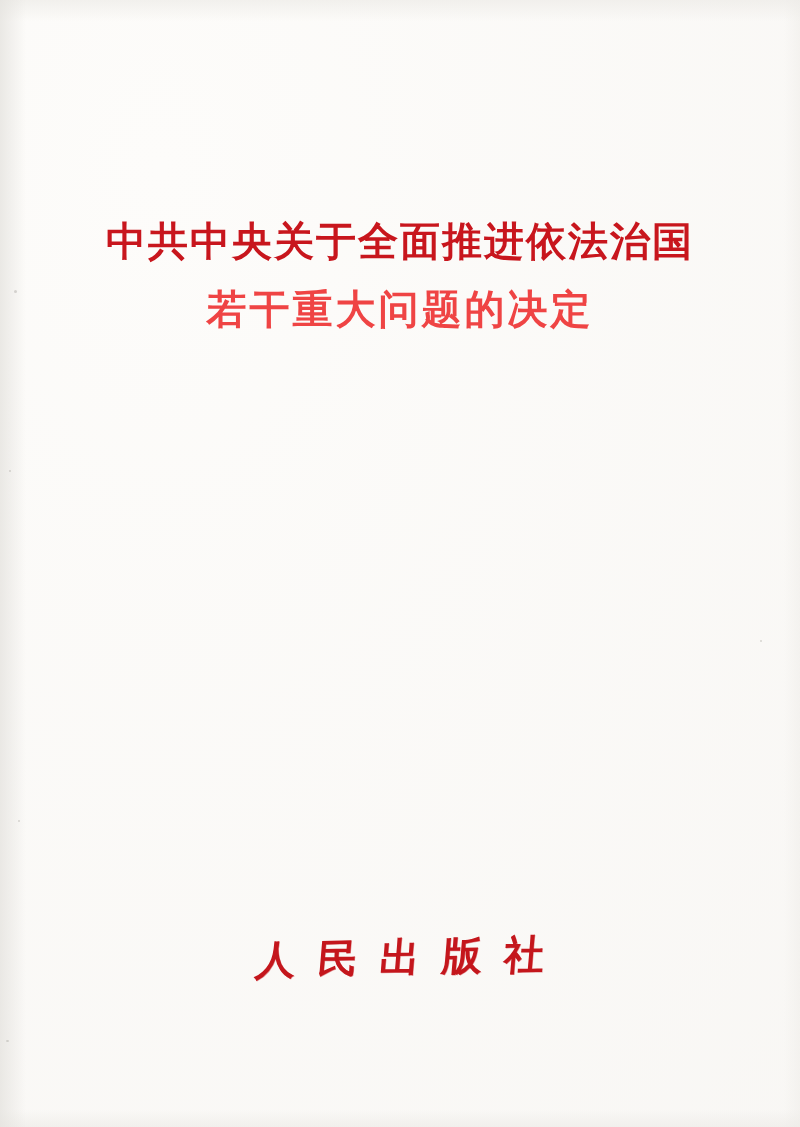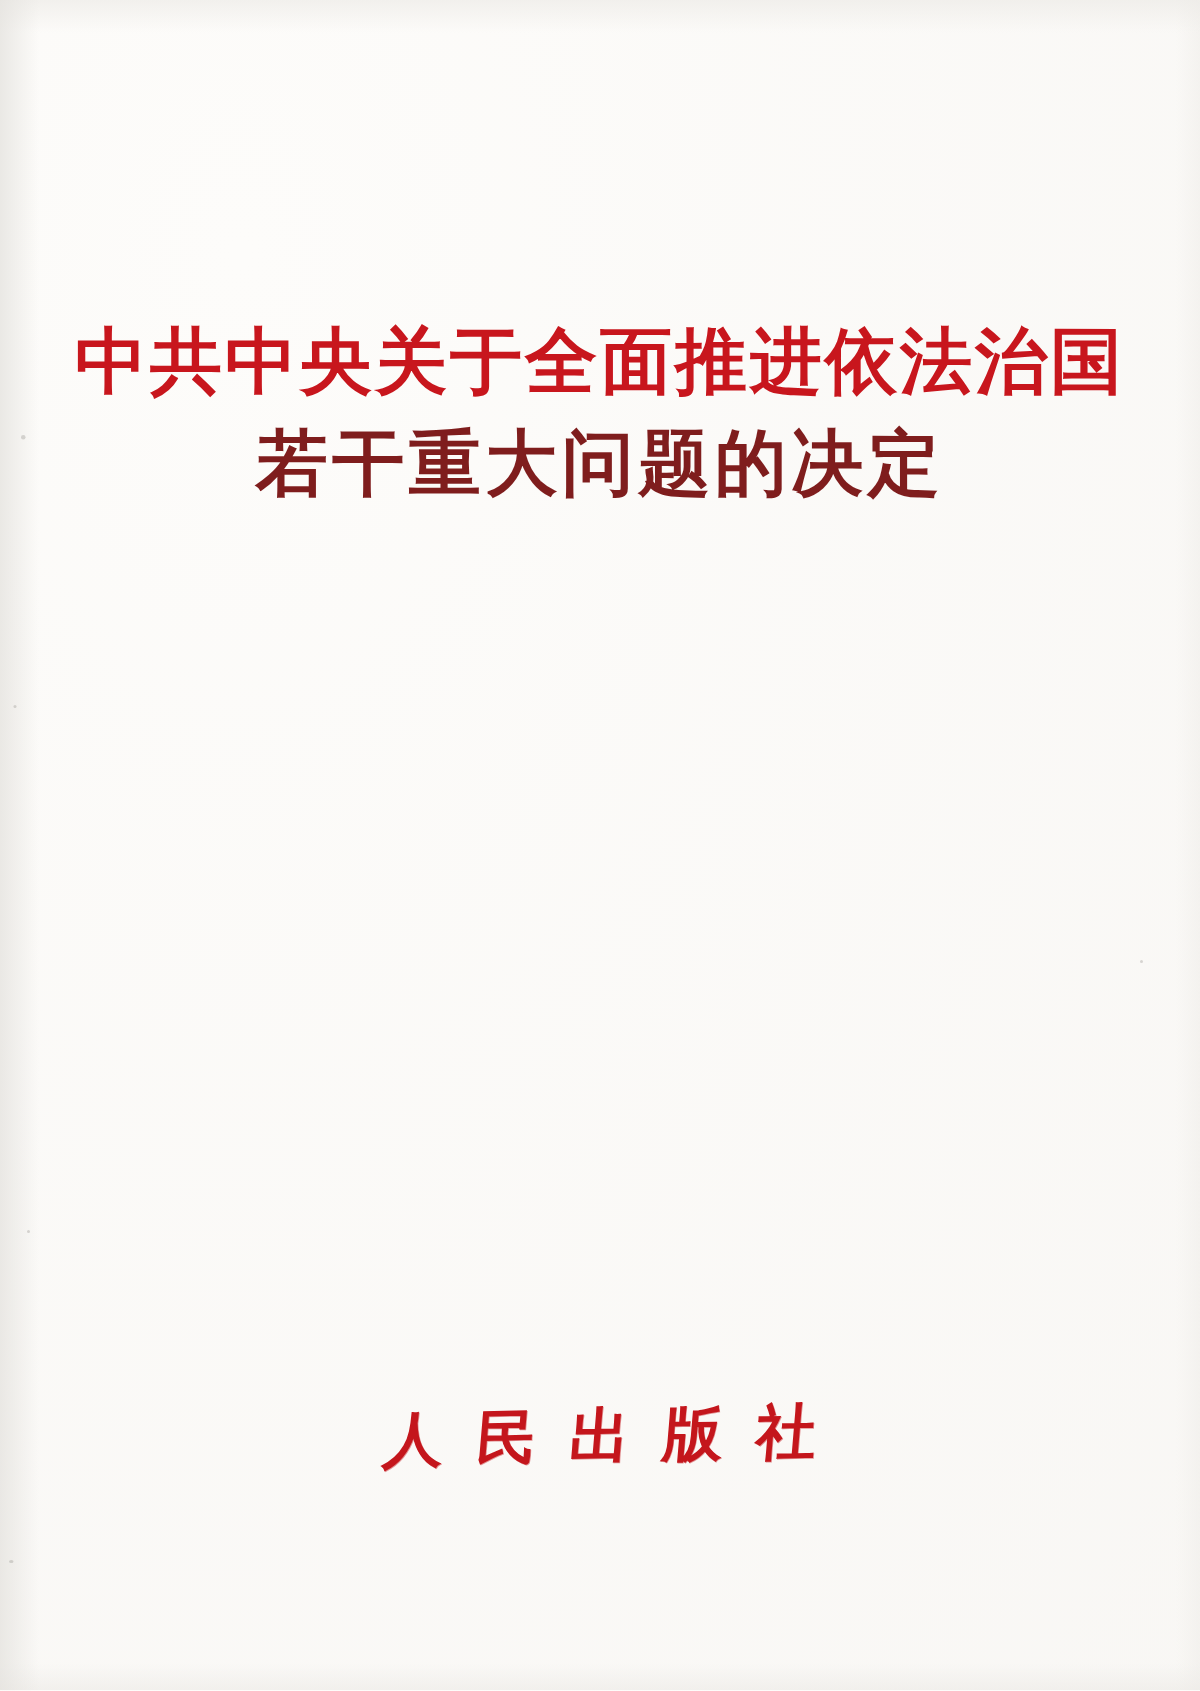--- a/index.html
+++ b/index.html
@@ -48,21 +48,21 @@
     position: absolute;
     top: 207px;
     left: 0;
     width: 800px;
     text-align: center;
   }
   .title-line {
     color: #c8161d;
     font-family: "DejaVu Serif", "Liberation Serif", serif;
     font-weight: 700;
-    font-size: 48px;
+    font-size: 40px;
     line-height: 68px;
     letter-spacing: 2px;
     white-space: nowrap;
   }
   .title-line.l2 {
     letter-spacing: 3px;
   }
 
   
   .publisher {
@@ -94,21 +94,21 @@
   }
 </style>
 </head>
 <body>
 
 <div id="page" style="background: rgb(253, 252, 250);">
   <div class="cover-inner">
 
     <div class="title-block">
       <div class="title-line l1" style="color: rgb(200, 22, 29);">中共中央关于全面推进依法治国</div>
-      <div class="title-line l2" style="color: #7f1d1d;">若干重大问题的决定</div>
+      <div class="title-line l2" style="color: #ef4444;">若干重大问题的决定</div>
     </div>
 
     <div class="publisher">
       <span class="publisher-name" style="color: rgb(196, 22, 28);">人民出版社</span>
     </div>
 
   </div>
 
   <div class="speckle" style="left:14px;  top:290px; width:3px;  height:3px;"></div>
   <div class="speckle" style="left:9px;   top:470px; width:2px;  height:2px;"></div>

